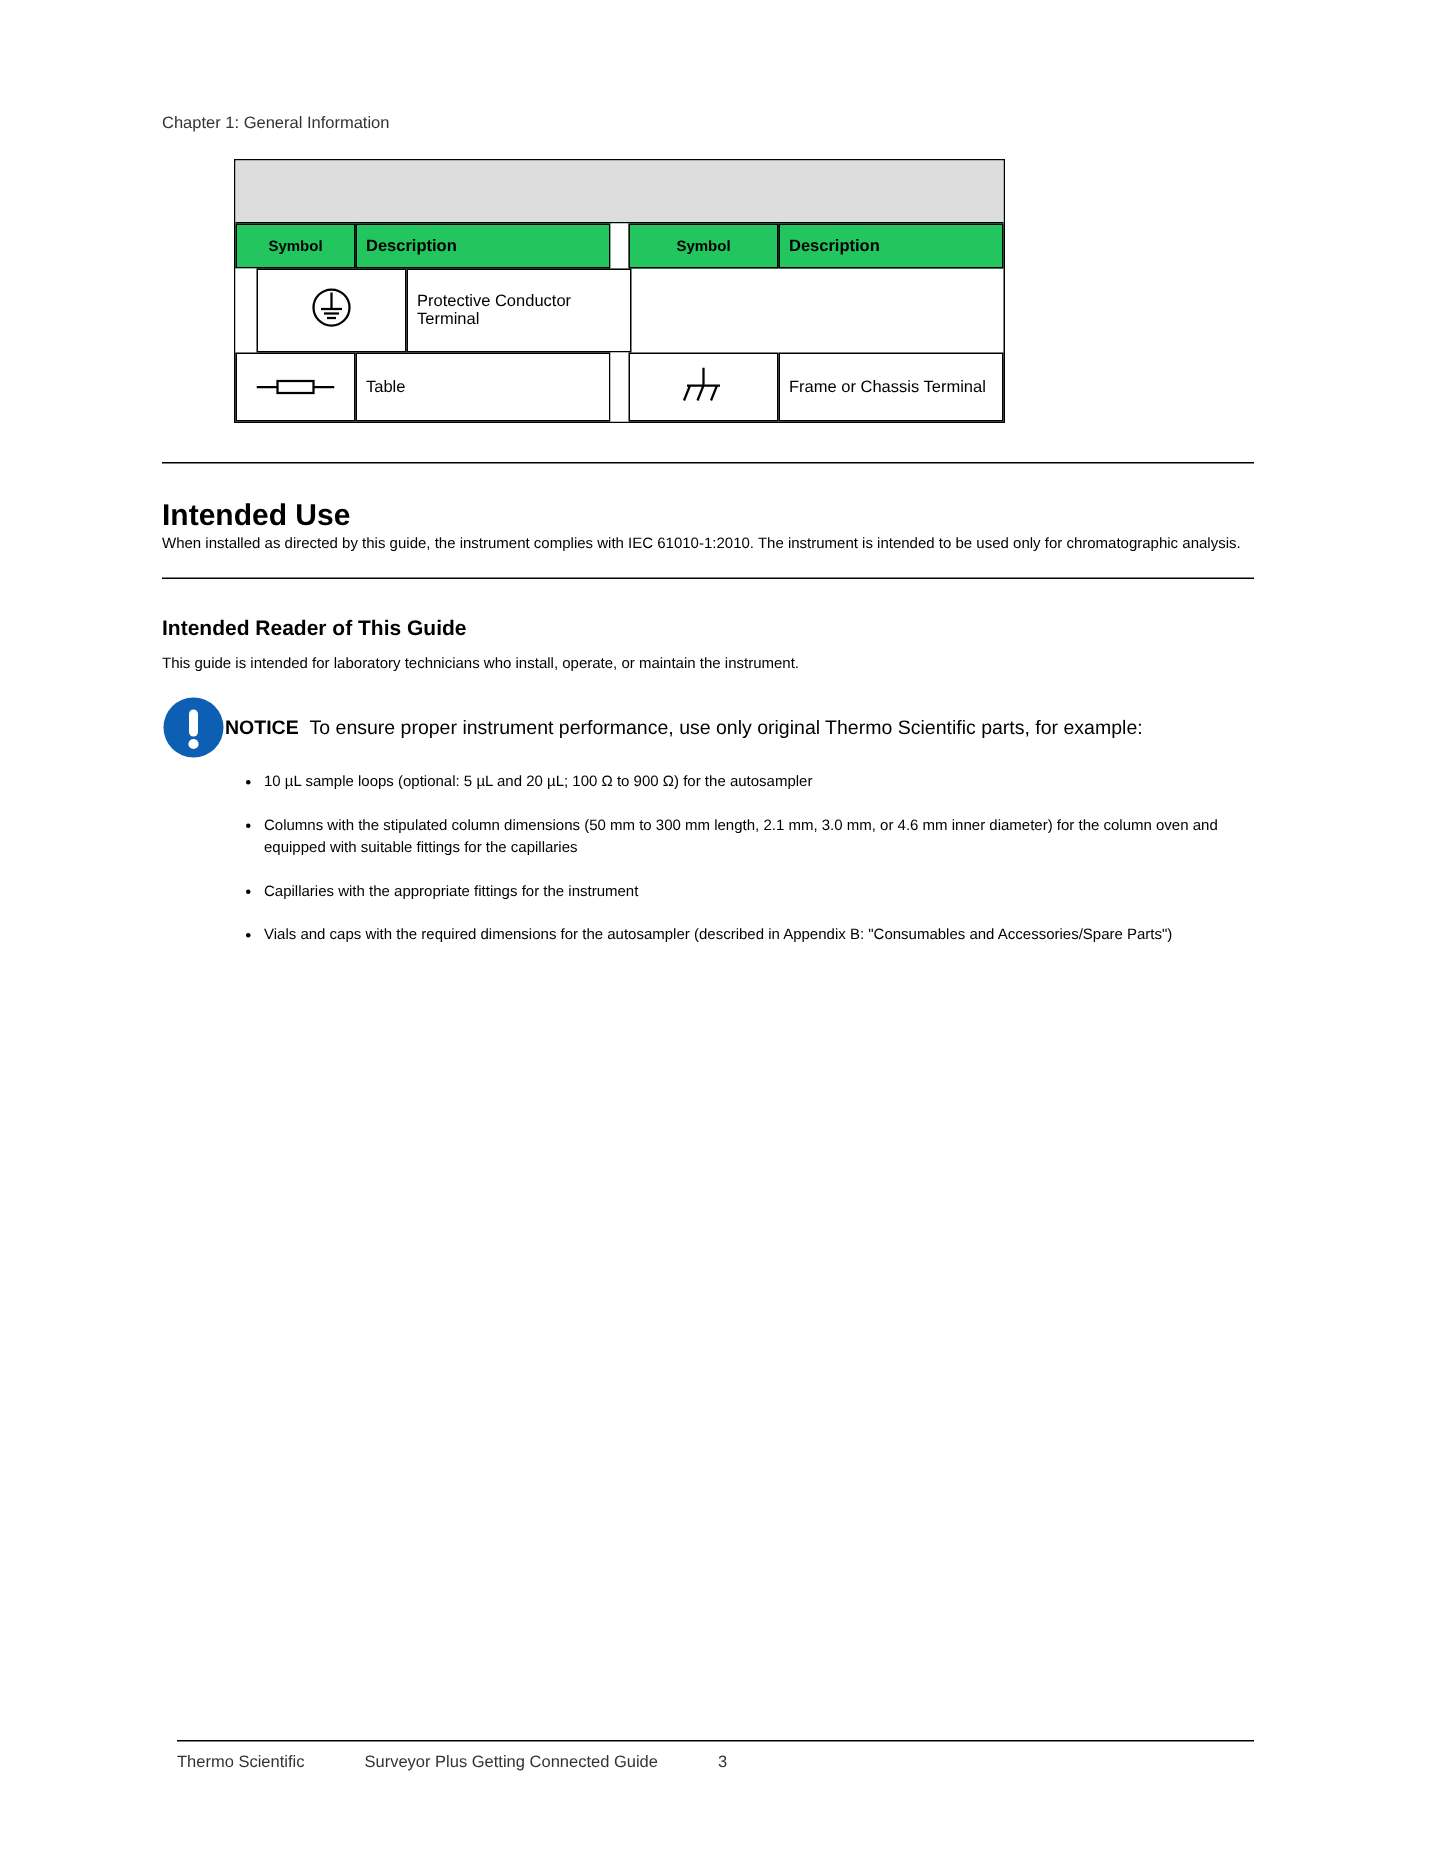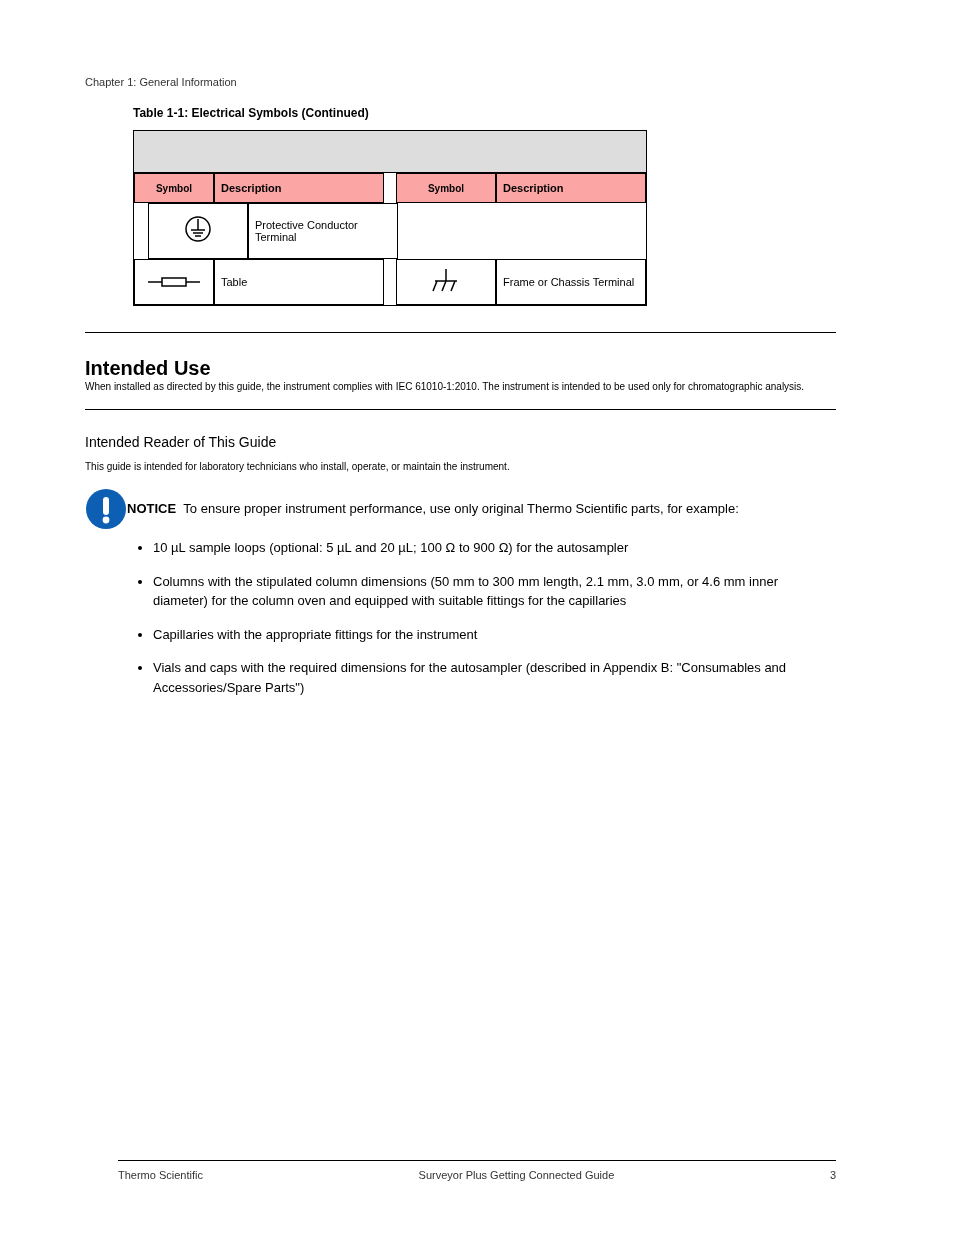--- a/index.html
+++ b/index.html
@@ -1,54 +1,53 @@
 <!DOCTYPE html>
 <html><head>
 <meta charset="utf-8">
 <style>
   * { box-sizing: border-box; margin: 0; padding: 0; }
   html, body { width: 954px; height: 1235px; background: #fff; font-family: Arial, Helvetica, sans-serif; color: #000; }
-  .page { width: 954px; height: 1235px; position: relative; padding: 76px 118px 40px 85px; }
+  .page { width: 954px; height: 1235px; position: relative; padding: 76px 118px 40px 108px; }
   .chap { font-size: 11px; color: #333; margin-bottom: 18px; }
   .sect-title { font-size: 14px; font-style: italic; font-weight: bold; color: #555; margin-bottom: 22px; }
   .tbl-caption { font-weight: bold; font-size: 12px; margin: 0 0 10px 48px; }
   .symbol-table { border: 1px solid #000; margin: 0 0 26px 48px; width: 514px; }
   .thead-merged { background: #ddd; height: 42px; border-bottom: 1px solid #000; }
   .tbody-row { display: flex; }
   .half { display: flex; }
   .gap { width: 14px; background: #fff; }
-  .subhead { background: #fca5a5; }
+  .subhead { background: #22c55e; }
   .cellA { width: 80px; border: 1px solid #000; padding: 6px 4px; font-size: 10px; display:flex; align-items:center; justify-content:center; text-align:center; min-height:30px; }
   .cellB { width: 170px; border: 1px solid #000; padding: 6px 6px; font-size: 11px; display:flex; align-items:center; min-height:30px; }
   .cellC { width: 100px; border: 1px solid #000; padding: 4px 4px; font-size: 10px; display:flex; align-items:center; justify-content:center; min-height:30px; }
   .cellD { width: 150px; border: 1px solid #000; padding: 6px 6px; font-size: 11px; display:flex; align-items:center; min-height:30px; }
   .row-h { min-height: 56px; }
   hr.sep { border: none; border-top: 1px solid #000; margin: 10px 0 24px 0; width: 100%; }
   .h-sec { font-size: 20px; font-weight: bold; margin-bottom: 0; }
   .body-text { font-size: 10px; line-height: 1.45; margin-bottom: 14px; }
-  .h-sub { font-size: 14px; font-weight: normal; margin: 20px 0 10px 0; }
+  .h-sub { font-size: 14px; font-weight: bold; margin: 20px 0 10px 0; }
   .notice-block { margin: 8px 0 12px 0; }
   .notice-row { display: flex; align-items: center; }
   .notice-icon-wrap { width: 42px; height: 42px; }
   .notice-text { font-size: 13px; line-height: 1.4; }
   ul.blist { list-style: disc; padding-left: 68px; margin-top: 8px; }
-  ul.blist li { font-size: 13px; line-height: 1.5; margin-bottom: 14px; }
+  ul.blist li { font-size: 10px; line-height: 1.5; margin-bottom: 14px; }
   .footer { position: absolute; bottom: 54px; left: 118px; right: 118px; }
   .footer hr { border: none; border-top: 1px solid #000; margin-bottom: 8px; }
-  .footer-row { display: flex; justify-content: space-between; font-size: 11px; color: #333; }
+  .footer-row { display: flex; font-size: 11px; color: #333; gap: 40px; }
   svg { display: block; }
 </style>
 </head>
 <body>
 
 <div class="page">
 
   <div class="chap">Chapter 1: General Information</div>
 
-  <div class="tbl-caption">Table 1-1: Electrical Symbols (Continued)</div>
 
   <div class="symbol-table">
     <div class="thead-merged"></div>
 
     <div class="tbody-row subhead">
       <div class="half">
         <div class="cellA" style="font-weight:bold;">Symbol</div>
         <div class="cellB" style="font-weight:bold;">Description</div>
       </div>
       <div class="gap"></div>

